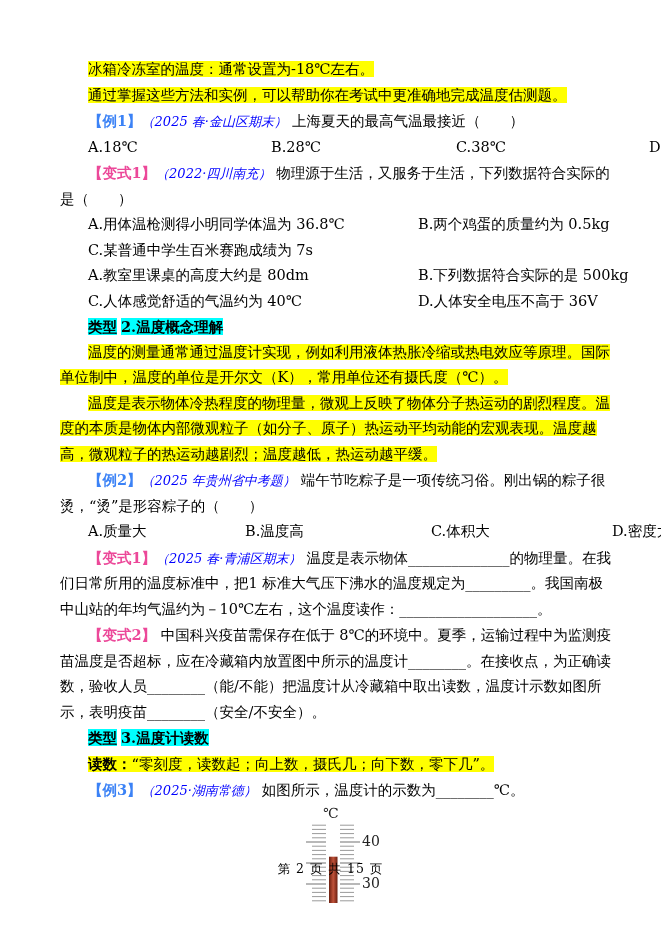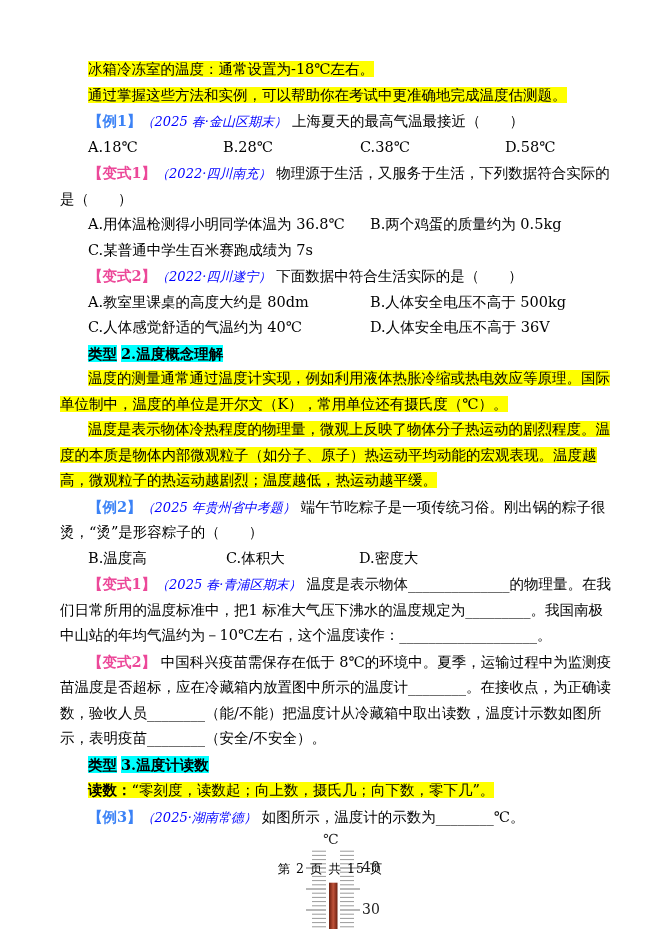--- a/index.html
+++ b/index.html
@@ -17,21 +17,21 @@
   }
   p { margin: 0; }
   .ind { text-indent: 28px; }
   .hl-y { background: #ffff00; margin-top: 20px; }
   .hl-c { background: #00ffff; }
   .lb-b { color: #3b82f6; font-weight: bold; }
   .lb-m { color: #ec4899; font-weight: bold; }
   .cite { color: #0000ff; font-style: italic; font-size: 13px; margin-right: 5px; }
   .heading { font-weight: bold; }
   .heading .badge { margin-right: 4px; }
-  .opts { display: flex; padding-left: 28px; }
+  .opts { display: flex; padding-left: 28px; gap: 48px; }
   .opts > span { flex: 0 0 auto; white-space: nowrap; }
   .w1 { width: 135px; } .w2 { width: 137px; } .w3 { width: 145px; }
   .e1 { width: 109px; } .e2 { width: 138px; } .e3 { width: 133px; }
   .half { width: 282px; }
   .rule-label { font-weight: bold; }
   .figure { height: 100px; padding-left: 236px; margin: 2px 0 1px 0; }
   .footer {
     position: absolute; top: 856px; left: 0; right: 0;
     text-align: center; font-size: 12.5px; color: #000; letter-spacing: 1px;
   }
@@ -55,37 +55,37 @@
 
   <p class="ind"><span class="lb-m">【变式1】</span><span class="cite">（2022·四川南充）</span><span>物理源于生活，又服务于生活，下列数据符合实际的是（　　）</span></p>
   <div class="opts">
     <span class="half">A.用体温枪测得小明同学体温为 36.8℃</span>
     <span>B.两个鸡蛋的质量约为 0.5kg</span>
   </div>
   <div class="opts">
     <span class="half">C.某普通中学生百米赛跑成绩为 7s</span>
   </div>
 
-  <p class="ind"><span class="lb-m">【变式2】</span><span class="cite">（2022·四川遂宁）</span><span>下面数据中符合生活实际的是（　　）</span></p>
   <div class="opts">
     <span class="half">A.教室里课桌的高度大约是 80dm</span>
-    <span>B.人体安全电压不高于 500kg</span>
+    <span>B.下列数据符合实际的是 500kg</span>
   </div>
   <div class="opts">
     <span class="half">C.人体感觉舒适的气温约为 40℃</span>
     <span>D.人体安全电压不高于 36V</span>
   </div>
 
   <p class="ind heading"><span class="hl-c badge">类型</span><span class="hl-c">2.温度概念理解</span></p>
 
   <p class="ind"><span class="hl-y">温度的测量通常通过温度计实现，例如利用液体热胀冷缩或热电效应等原理。国际单位制中，温度的单位是开尔文（K），常用单位还有摄氏度（℃）。</span></p>
   <p class="ind"><span class="hl-y">温度是表示物体冷热程度的物理量，微观上反映了物体分子热运动的剧烈程度。温度的本质是物体内部微观粒子（如分子、原子）热运动平均动能的宏观表现。温度越高，微观粒子的热运动越剧烈；温度越低，热运动越平缓。</span></p>
 
   <p class="ind"><span class="lb-b">【例2】</span><span class="cite">（2025 年贵州省中考题）</span><span>端午节吃粽子是一项传统习俗。刚出锅的粽子很烫，“烫”是形容粽子的（　　）</span></p>
   <div class="opts">
+    <span class="e1">A.质量大</span>
     <span class="e2">B.温度高</span>
     <span class="e3">C.体积大</span>
     <span>D.密度大</span>
   </div>
 
   <p class="ind"><span class="lb-m">【变式1】</span><span class="cite">（2025 春·青浦区期末）</span><span>温度是表示物体______________的物理量。在我们日常所用的温度标准中，把1 标准大气压下沸水的温度规定为_________。我国南极中山站的年均气温约为－10℃左右，这个温度读作：___________________。</span></p>
 
   <p class="ind"><span class="lb-m">【变式2】</span> <span>中国科兴疫苗需保存在低于 8℃的环境中。夏季，运输过程中为监测疫苗温度是否超标，应在冷藏箱内放置图中所示的温度计________。在接收点，为正确读数，验收人员________（能/不能）把温度计从冷藏箱中取出读数，温度计示数如图所示，表明疫苗________（安全/不安全）。</span></p>
 
   <p class="ind heading"><span class="hl-c badge">类型</span><span class="hl-c">3.温度计读数</span></p>

